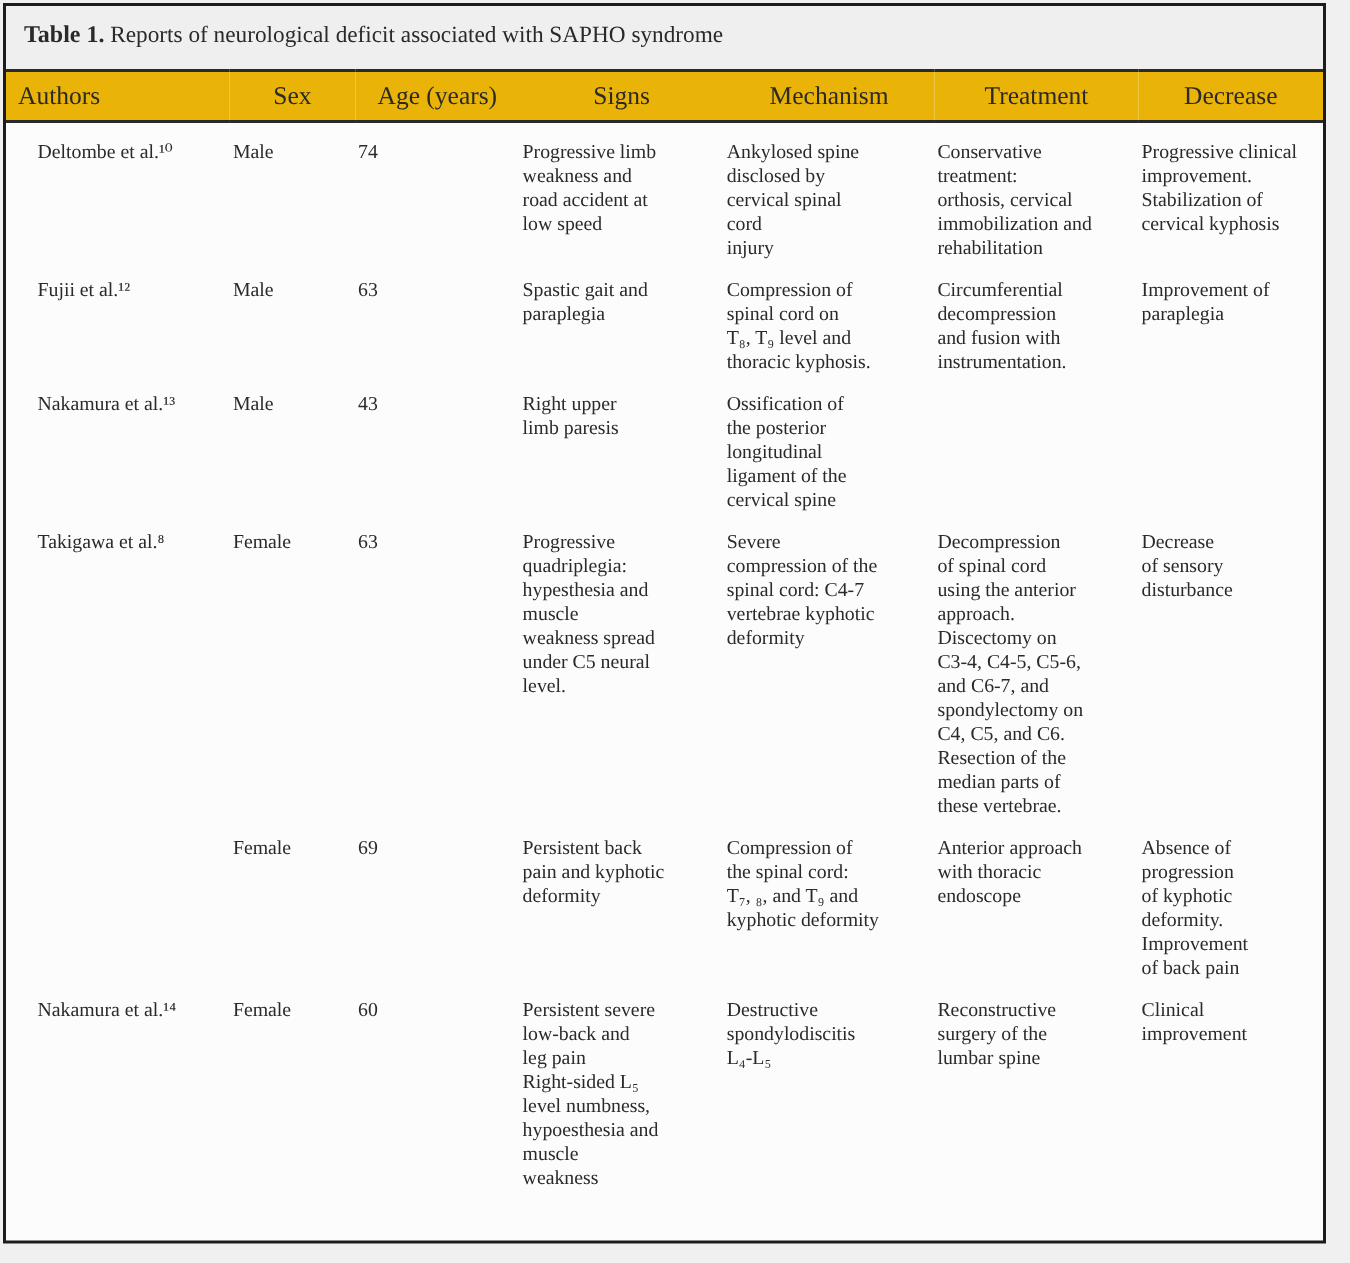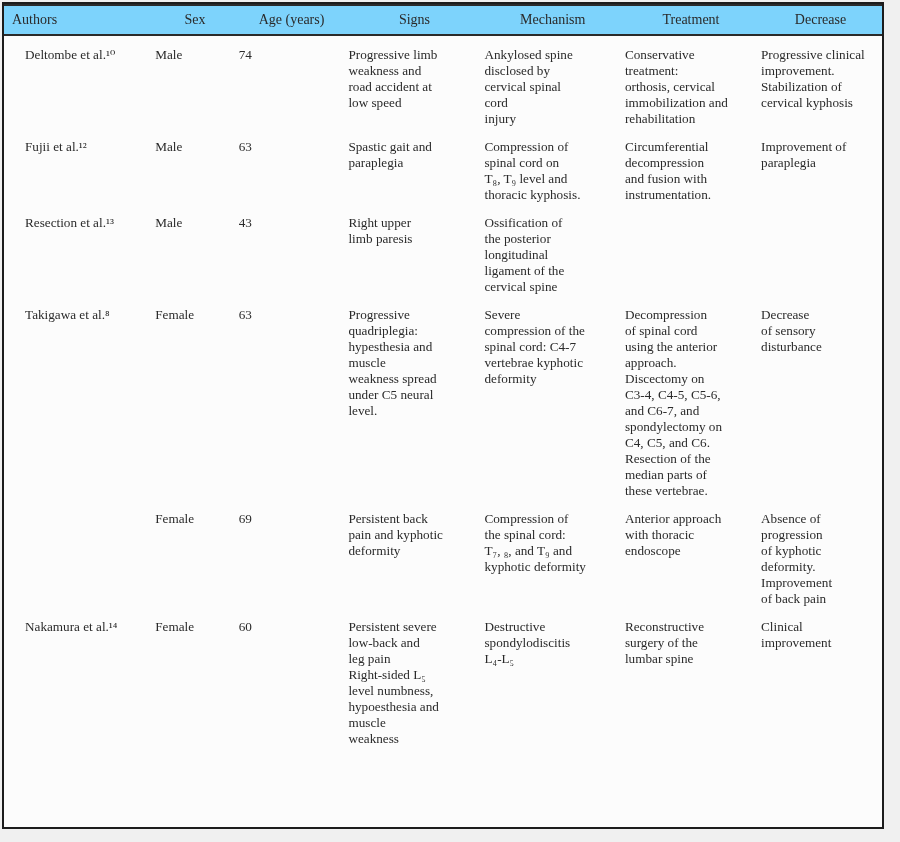--- a/index.html
+++ b/index.html
@@ -38,25 +38,25 @@
   .title-text {
     font-size: 15.5px;
   }
   table.data-table {
     width: 100%;
     border-collapse: collapse;
     table-layout: fixed;
     background: #fcfcfc;
   }
   table.data-table thead th {
-    background: #7dd3fc;
+    background: #eab308;
     border-top: 2px solid #2a2a2a;
     border-bottom: 2px solid #2a2a2a;
     font-weight: normal;
-    font-size: 14px;
+    font-size: 17px;
     text-align: center;
     padding: 6px 2px;
   }
   table.data-table thead th.col-authors {
     text-align: left;
     padding-left: 8px;
   }
   table.data-table td {
     vertical-align: top;
     font-size: 13.2px;
@@ -75,20 +75,23 @@
   col.c-mechanism { width: 16%; }
   col.c-treatment { width: 15.5%; }
   col.c-evolution { width: 14%; }
 </style>
 </head>
 <body>
 
 <div class="page">
   <div class="frame">
 
+    <div class="title-band">
+      <span class="title-label">Table 1.</span><span class="title-text"> Reports of neurological deficit associated with SAPHO syndrome</span>
+    </div>
 
     <table class="data-table">
       <colgroup>
         <col class="c-authors">
           <col class="c-sex">
           <col class="c-age">
           <col class="c-signs">
           <col class="c-mechanism">
           <col class="c-treatment">
           <col class="c-evolution">
@@ -139,21 +142,21 @@
 T₈, T₉ level and
 thoracic kyphosis.</td>
           <td>Circumferential
 decompression
 and fusion with
 instrumentation.</td>
           <td>Improvement of
 paraplegia</td>
         </tr>
         <tr>
-          <td class="cell-authors">Resection et al.¹³</td>
+          <td class="cell-authors">Nakamura et al.¹³</td>
           <td>Male</td>
           <td>43</td>
           <td>Right upper
 limb paresis</td>
           <td>Ossification of
 the posterior
 longitudinal
 ligament of the
 cervical spine</td>
           <td></td>

